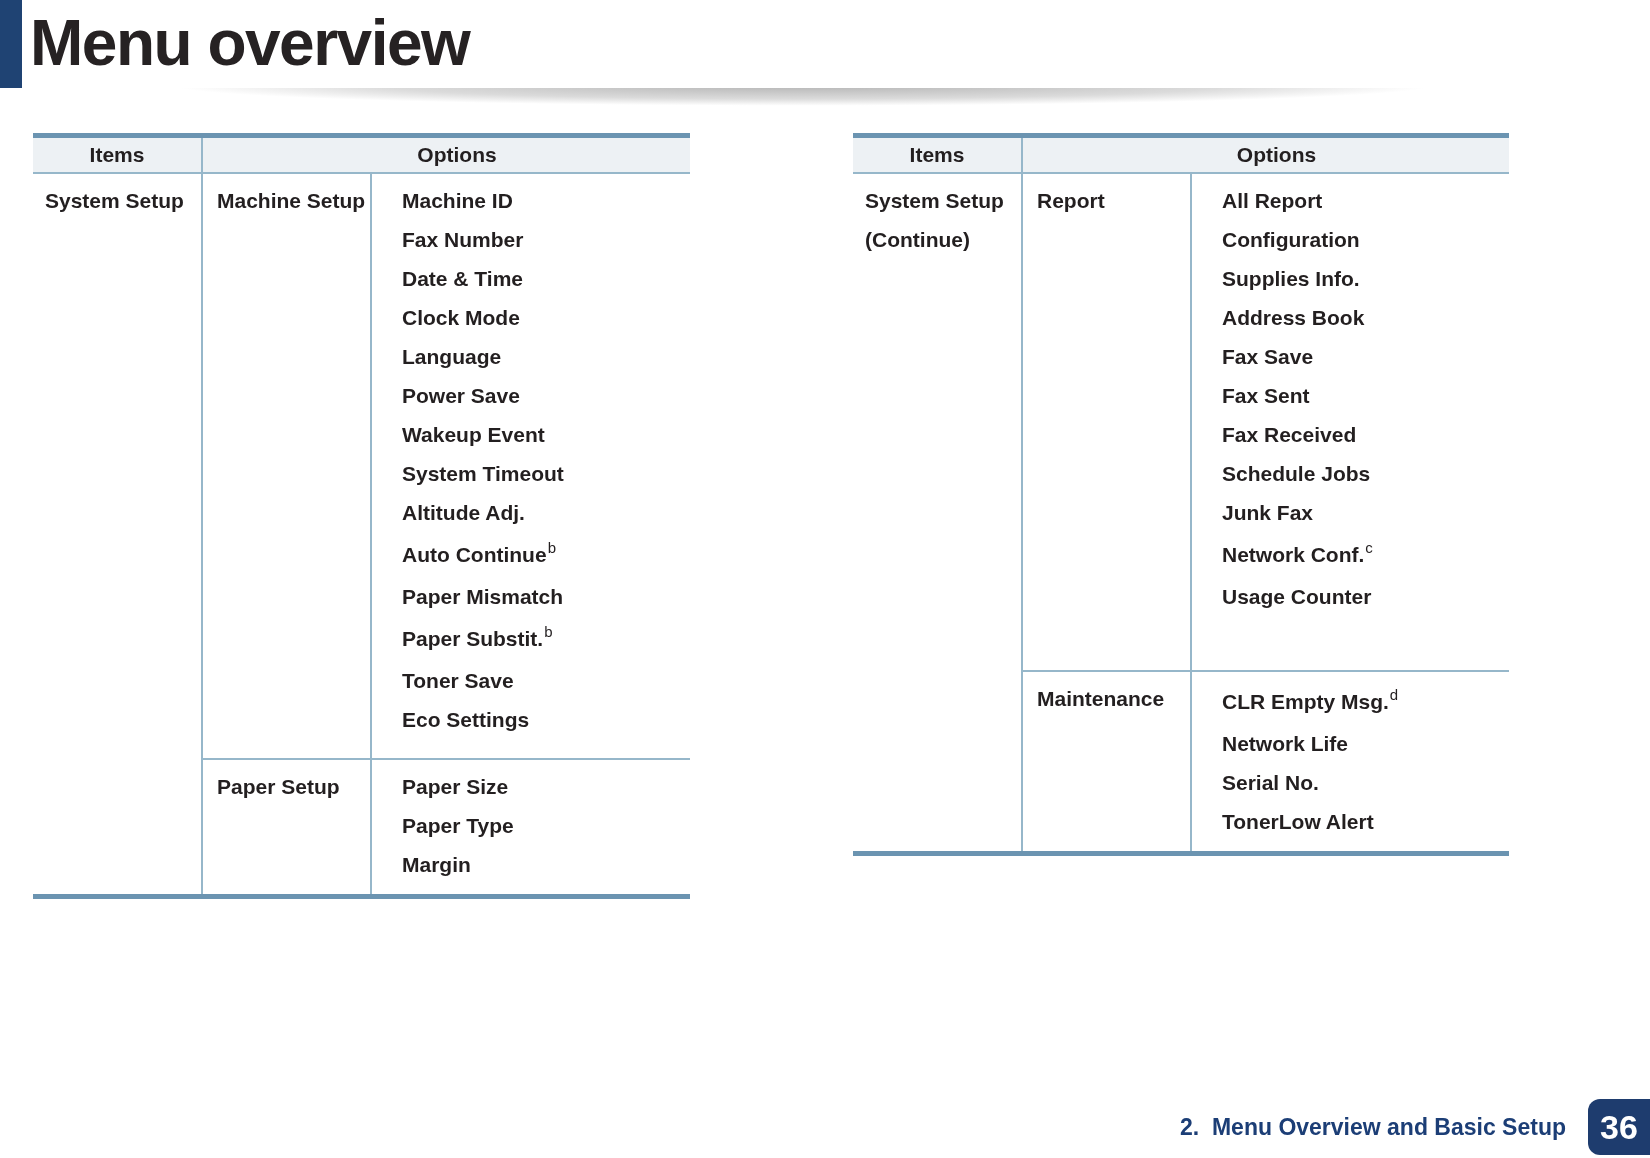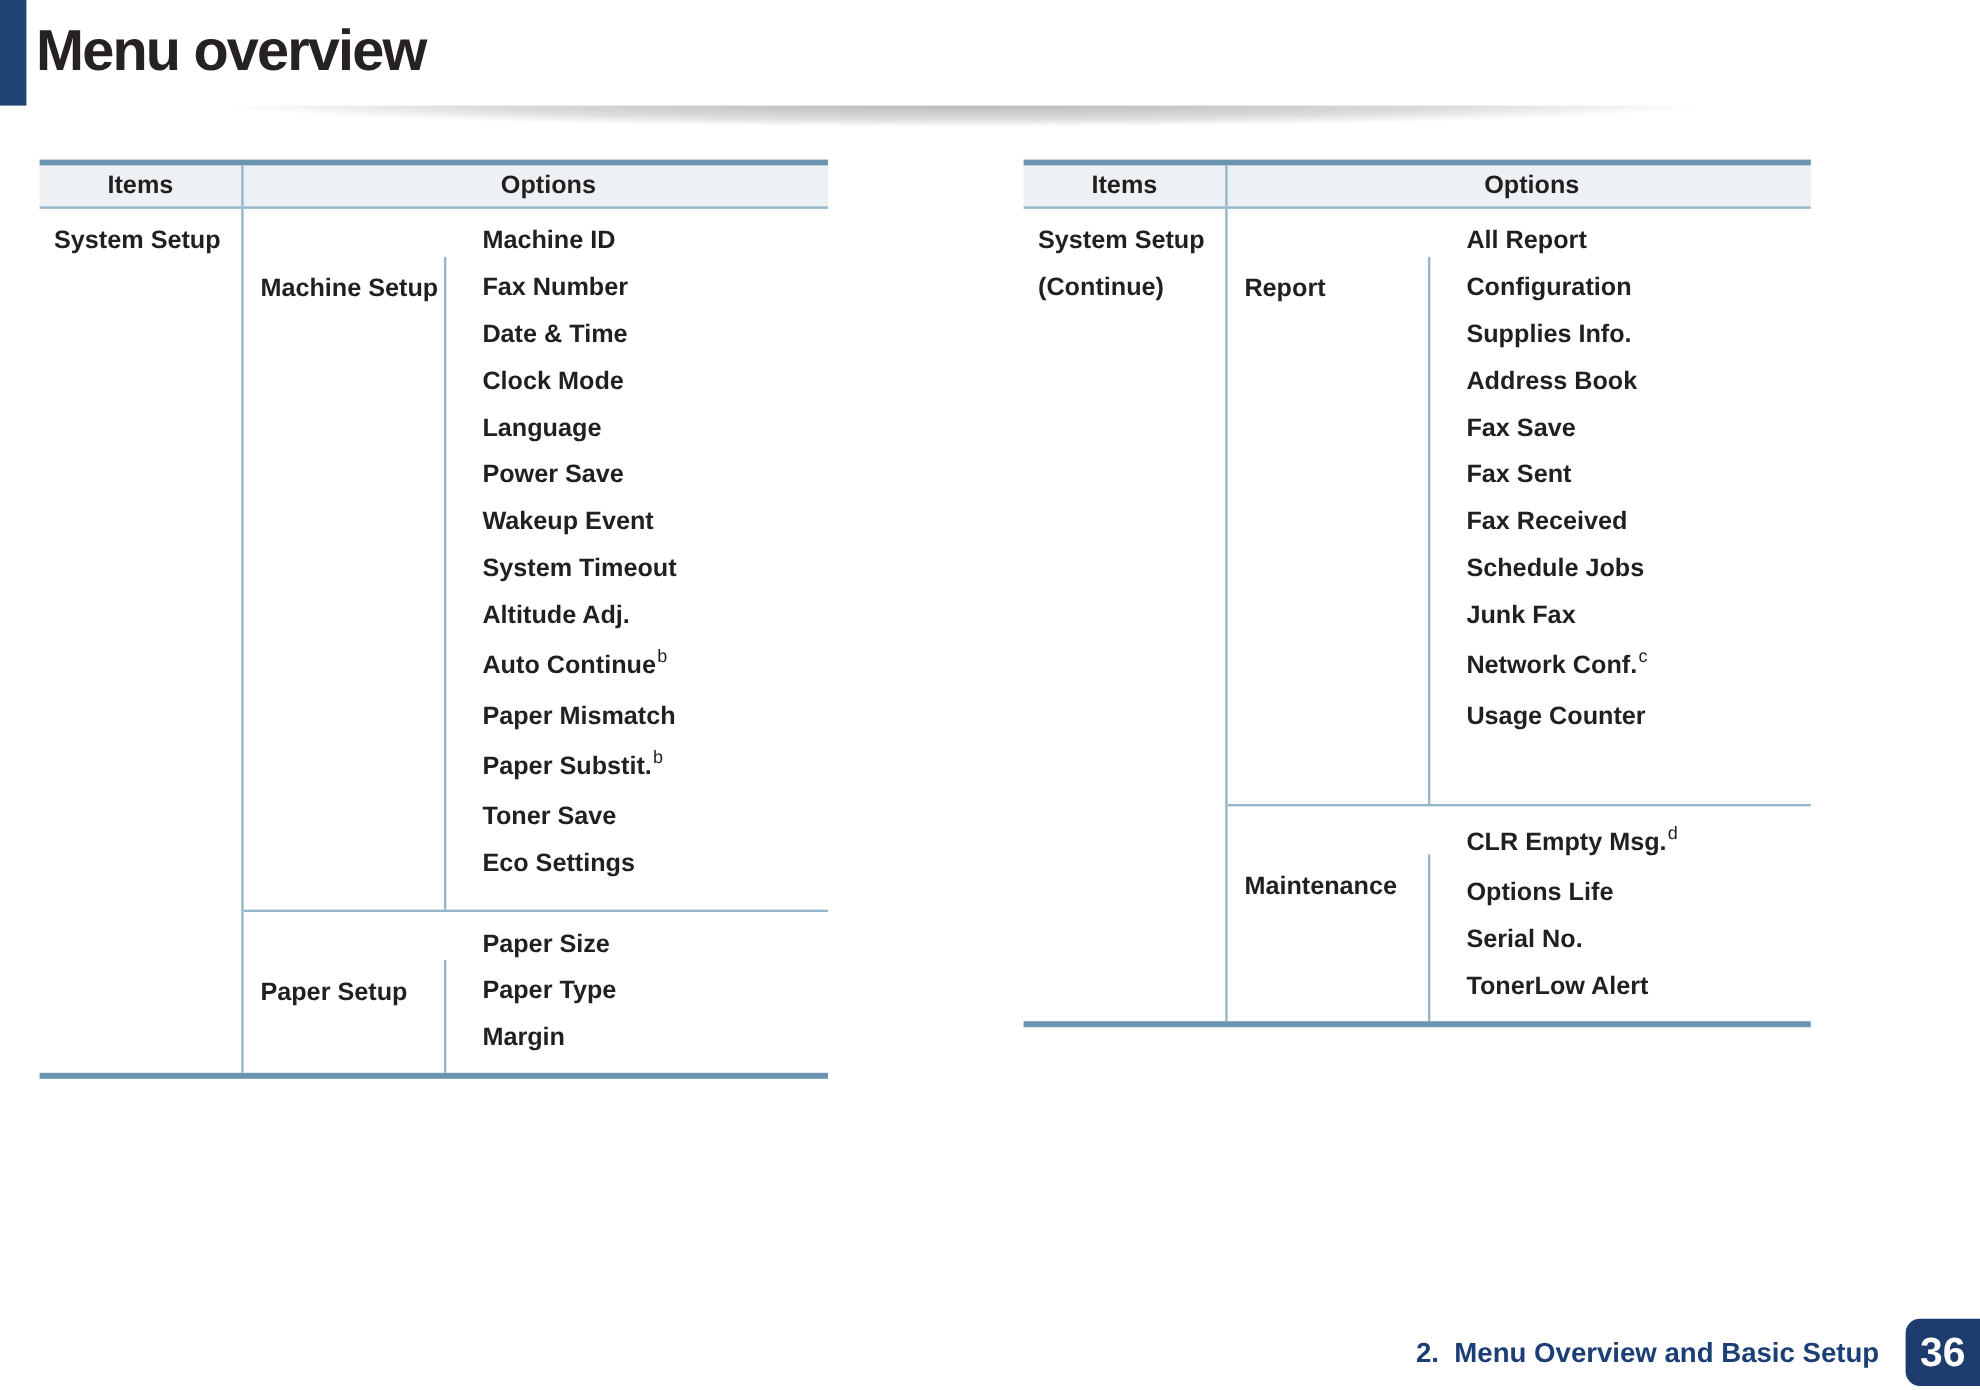--- a/index.html
+++ b/index.html
@@ -20,21 +20,21 @@
     font-family:"Liberation Sans", sans-serif;
     color:var(--text);
   }
   
   .title-bar{
     position:absolute;left:0;top:0;width:22px;height:88px;
     background:var(--navy-bar);
   }
   h1.page-title{
     position:absolute;left:30px;top:0;margin:0;
-    font-size:48px;font-weight:bold;letter-spacing:-1.5px;
+    font-size:64px;font-weight:bold;letter-spacing:-1.5px;
     color:var(--title);line-height:86px;white-space:nowrap;
   }
   .title-shadow{
     position:absolute;left:25px;top:88px;width:1555px;height:24px;
     background:radial-gradient(ellipse 52% 110% at 50% -12%,
       rgba(125,125,125,0.58) 0%, rgba(160,160,160,0.38) 52%, rgba(255,255,255,0) 78%);
   }
   
   .tbl{
     position:absolute;top:133px;
@@ -57,21 +57,20 @@
   .items-cell{
     border-right:2px solid var(--thin-border);
     padding:7px 5px 0 12px;
   }
   .cell-line{line-height:39px;white-space:nowrap;}
   .group-row{display:grid;grid-template-columns:169px 1fr;}
   .group-row + .group-row{border-top:2px solid var(--thin-border);}
   .group-cell{
     border-right:2px solid var(--thin-border);
     padding:7px 0 0 14px;
-    margin-top:40px;
   }
   .options-cell{padding:7px 0 10px 18px;margin-left:12px;}
   .opt{line-height:39px;white-space:nowrap;}
   .opt.has-sup{margin:3px 0;}
   .opt-sup{
     font-weight:normal;font-size:15px;line-height:0;
     position:relative;top:-1px;margin-left:1px;
   }
   
   .tbl0 .grow0{min-height:584px;}
@@ -175,21 +174,21 @@
             <div class="opt has-sup"><span class="opt-text">Network Conf.</span><sup class="opt-sup">c</sup></div>
             <div class="opt"><span class="opt-text">Usage Counter</span></div>
           </div>
         </div>
         <div class="group-row grow2">
           <div class="group-cell">
             <div class="cell-line">Maintenance</div>
           </div>
           <div class="options-cell">
             <div class="opt has-sup"><span class="opt-text">CLR Empty Msg.</span><sup class="opt-sup">d</sup></div>
-            <div class="opt"><span class="opt-text">Options Life</span></div>
+            <div class="opt"><span class="opt-text">Network Life</span></div>
             <div class="opt"><span class="opt-text">Serial No.</span></div>
             <div class="opt"><span class="opt-text">TonerLow Alert</span></div>
           </div>
         </div>
       </div>
     </div>
   </section>
 
 <div class="footer">
   <span class="footer-text">2.  Menu Overview and Basic Setup</span>

